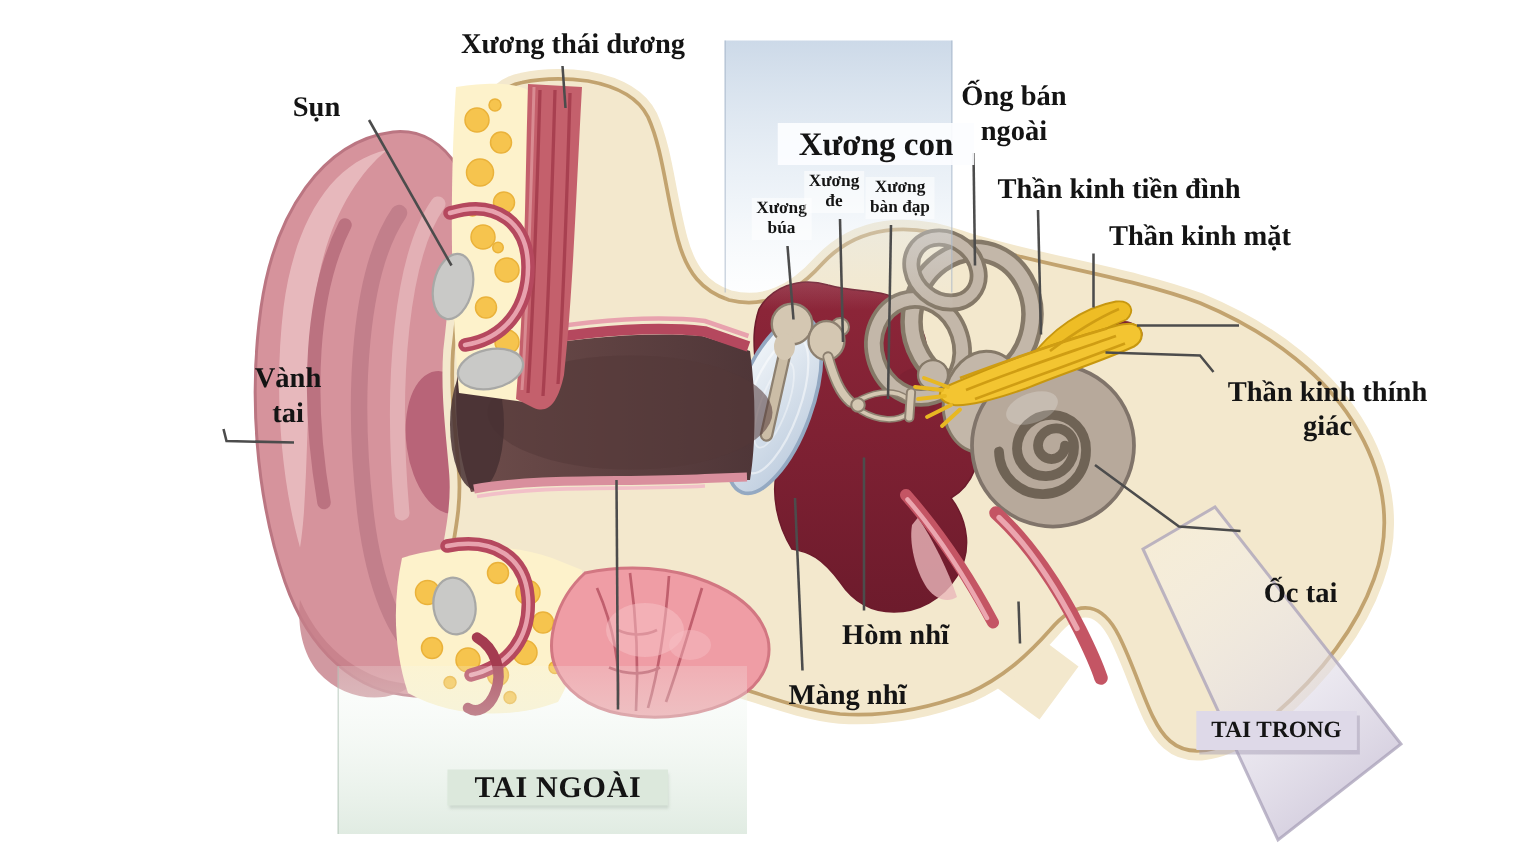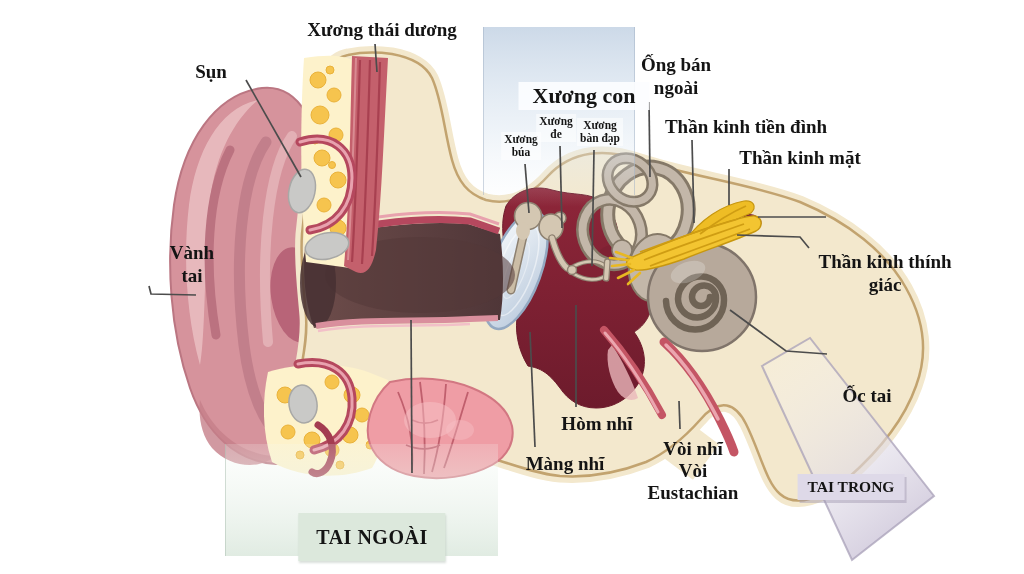--- a/index.html
+++ b/index.html
@@ -5,21 +5,21 @@
   html,body{margin:0;padding:0;background:#ffffff;}
   .stage{position:relative;width:1024px;height:574px;background:#ffffff;overflow:hidden;
          font-family:"Liberation Serif", serif;font-weight:bold;}
   .stage svg{position:absolute;left:0;top:0;}
   .lbl{position:absolute;transform:translateX(-50%);text-align:center;color:#141414;
        font-size:19px;line-height:23px;white-space:pre-line;}
   .lbl.small{font-size:11.5px;line-height:13px;background:rgba(255,255,255,.55);padding:1px 3px;}
   .lbl.hdr{font-size:20px;line-height:20px;letter-spacing:.5px;}
   .box-blue{background:#d2dfee;padding:5px 14px;}
   .box-white{background:rgba(252,253,255,.92);padding:3px 14px;font-size:22px;line-height:22px;margin-left:12px;}
-  .box-green{background:#dce8dc;padding:14px 18px;box-shadow:1px 2px 2px rgba(150,165,152,.35);}
+  .box-green{background:#dce8dc;padding:2px 18px;box-shadow:1px 2px 2px rgba(150,165,152,.35);}
   .box-purple{background:#ded9e8;padding:5px 10px;font-size:15.5px;line-height:16px;
               box-shadow:2px 3px 0 rgba(160,150,175,.45);}
   .box-faint{background:rgba(255,255,255,.78);padding:3px 10px;}
 </style>
 </head>
 <body>
 
 <div class="stage">
 
 <svg width="1024" height="574" viewBox="0 0 1024 574">
@@ -300,20 +300,17 @@
 
 <div class="lbl" style="left:676px;top:53px;">Ống bán
 ngoài</div>
 <div class="lbl" style="left:746px;top:115px;">Thần kinh tiền đình</div>
 <div class="lbl" style="left:800px;top:146px;">Thần kinh mặt</div>
 <div class="lbl" style="left:885px;top:250px;">Thần kinh thính giác</div>
 <div class="lbl" style="left:867px;top:344px;margin-top:40px;">Ốc tai</div>
 
 <div class="lbl" style="left:597px;top:412px;">Hòm nhĩ</div>
 <div class="lbl" style="left:565px;top:452px;">Màng nhĩ</div>
-<div class="lbl" style="left:693px;top:438px;line-height:22px;">Vòi nhĩ
-Vòi
-Eustachian</div>
 
 <div class="lbl hdr box-green" style="left:372px;top:513px;">TAI NGOÀI</div>
 <div class="lbl box-purple" style="left:851px;top:474px;">TAI TRONG</div>
 
 </div>
 
 </body></html>

